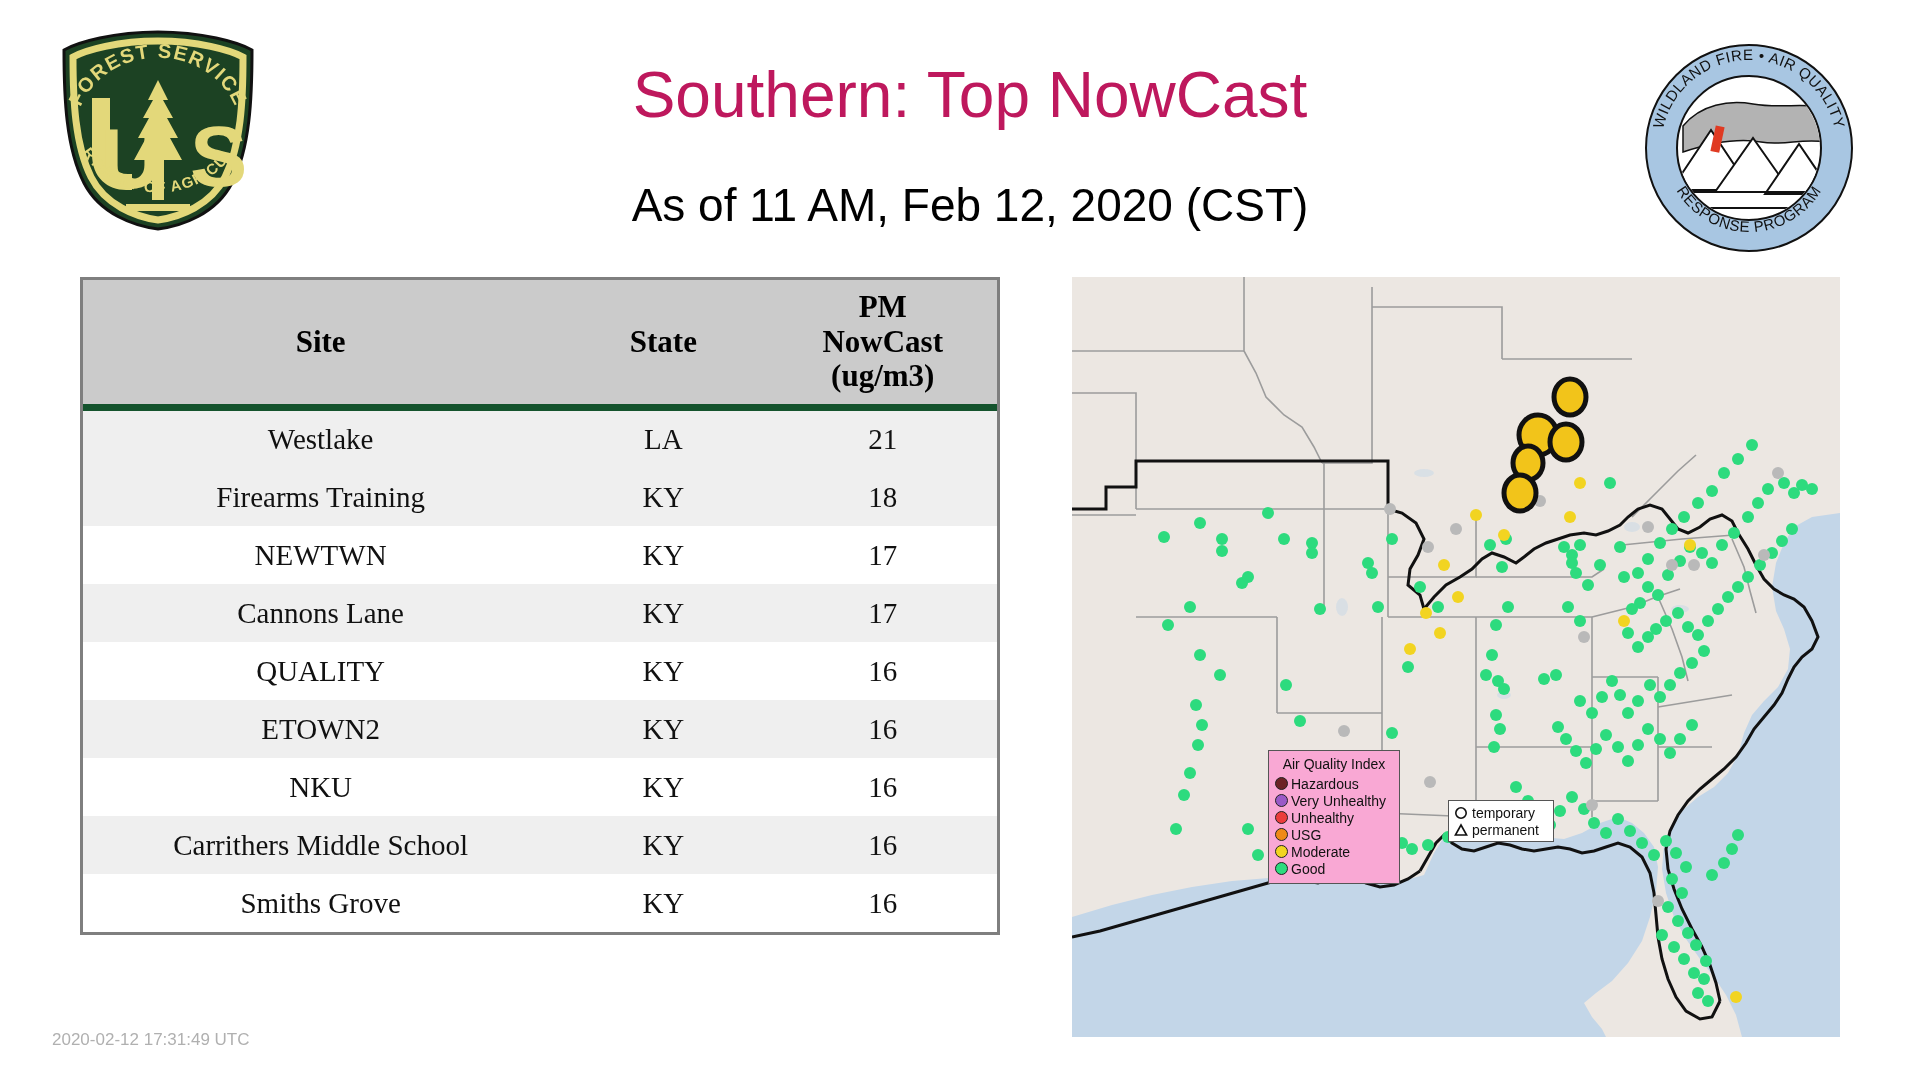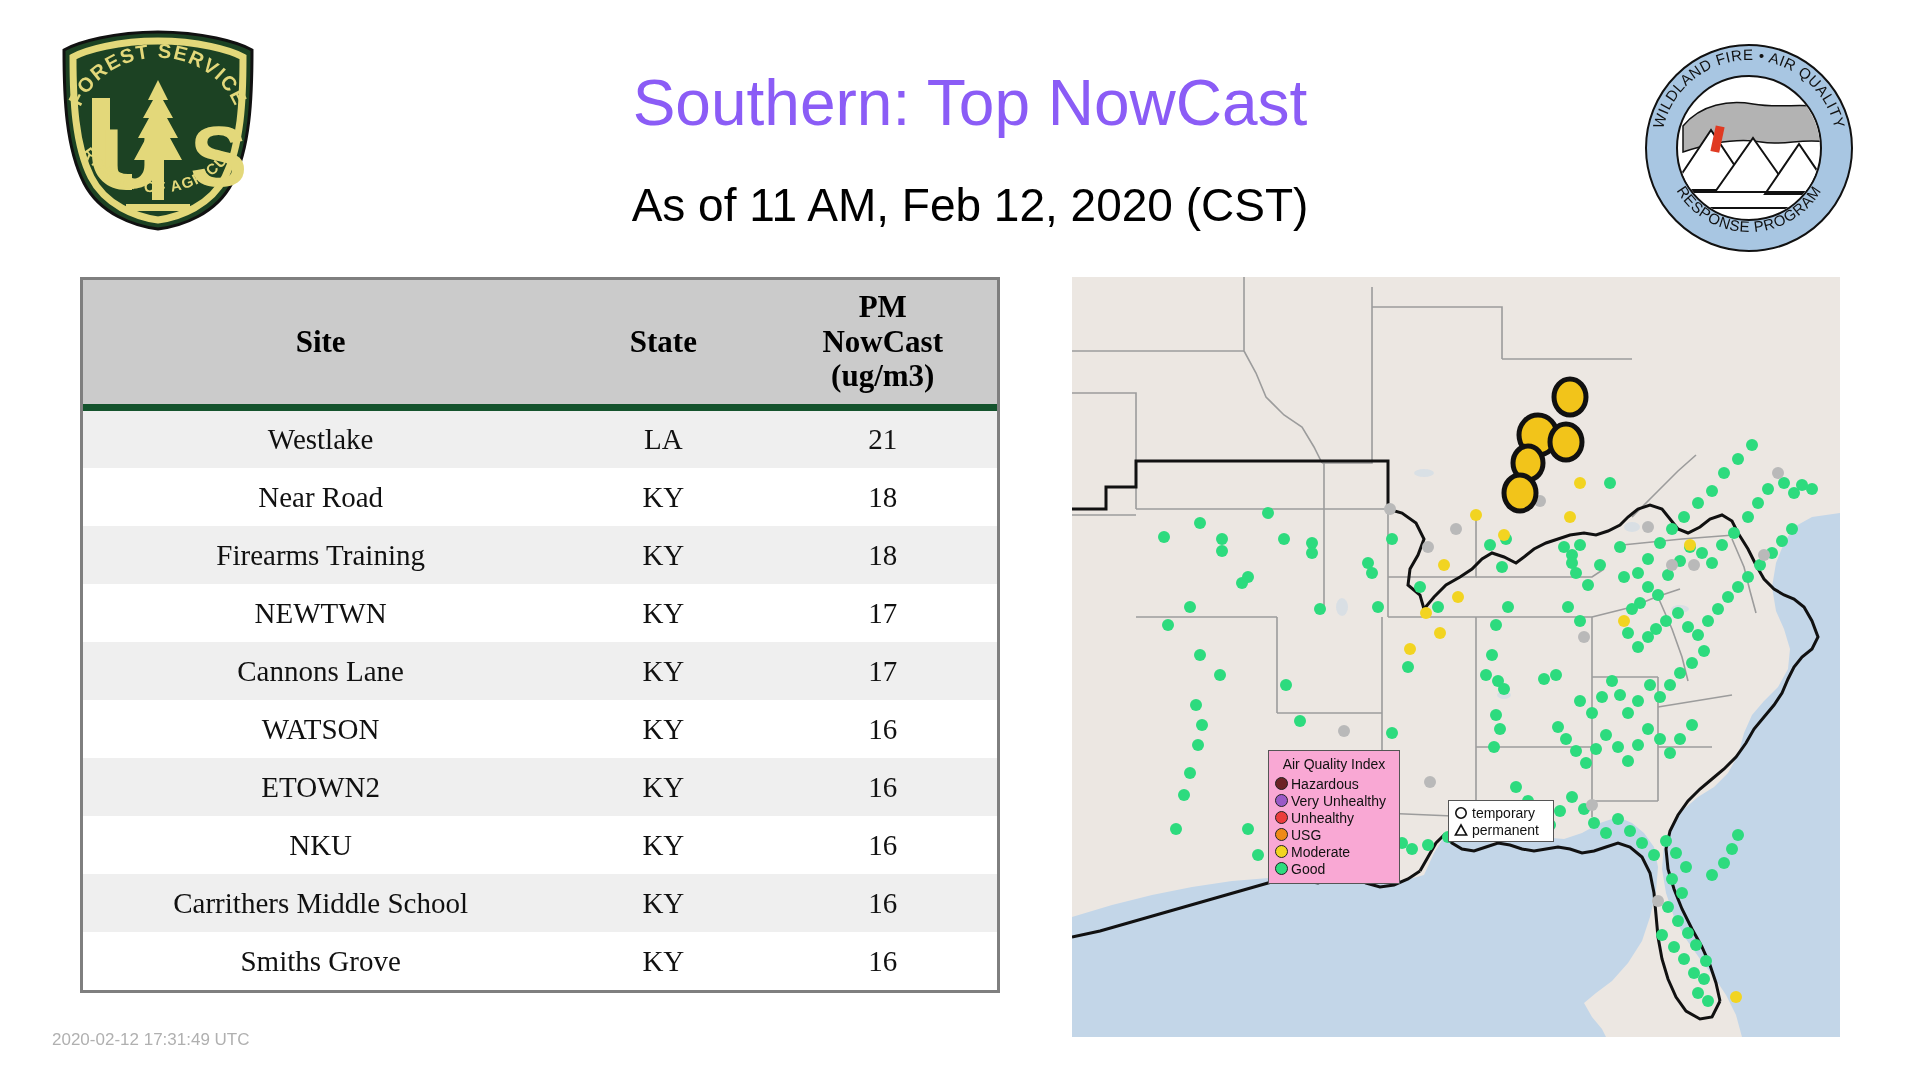--- a/index.html
+++ b/index.html
@@ -10,23 +10,23 @@
     font-family: "Liberation Sans", sans-serif;
     overflow: hidden;
   }
   .page { position: relative; width: 1920px; height: 1080px; background:#fff; }
 
   
   .usfs-logo { position:absolute; left:52px; top:28px; width:212px; height:205px; }
   .wfaqrp-logo { position:absolute; left:1643px; top:42px; width:212px; height:212px; }
 
   .title {
-    position:absolute; left:330px; top:68px; width:1280px;
+    position:absolute; left:330px; top:60px; width:1280px;
     text-align:center; font-size:64px; line-height:1.1;
-    color:#8b5cf6; font-weight:400; letter-spacing:0px;
+    color:#be185d; font-weight:400; letter-spacing:0px;
   }
   .subtitle {
     position:absolute; left:330px; top:178px; width:1280px;
     text-align:center; font-size:46px; color:#000; font-weight:400;
   }
 
   
   .table-wrap {
     position:absolute; left:80px; top:277px; width:920px;
     border:3px solid #7f7f7f; background:#fff;
@@ -174,42 +174,37 @@
             <span>(ug/m3)</span>
           </th>
         </tr>
       </thead>
       <tbody>
         <tr class="odd">
             <td>Westlake</td>
             <td>LA</td>
             <td>21</td>
           </tr>
-        <tr class="even">
-            <td>Near Road</td>
-            <td>KY</td>
-            <td>18</td>
-          </tr>
         <tr class="odd">
             <td>Firearms Training</td>
             <td>KY</td>
             <td>18</td>
           </tr>
         <tr class="even">
             <td>NEWTWN</td>
             <td>KY</td>
             <td>17</td>
           </tr>
         <tr class="odd">
             <td>Cannons Lane</td>
             <td>KY</td>
             <td>17</td>
           </tr>
         <tr class="even">
-            <td>WATSON</td>
+            <td>QUALITY</td>
             <td>KY</td>
             <td>16</td>
           </tr>
         <tr class="odd">
             <td>ETOWN2</td>
             <td>KY</td>
             <td>16</td>
           </tr>
         <tr class="even">
             <td>NKU</td>

